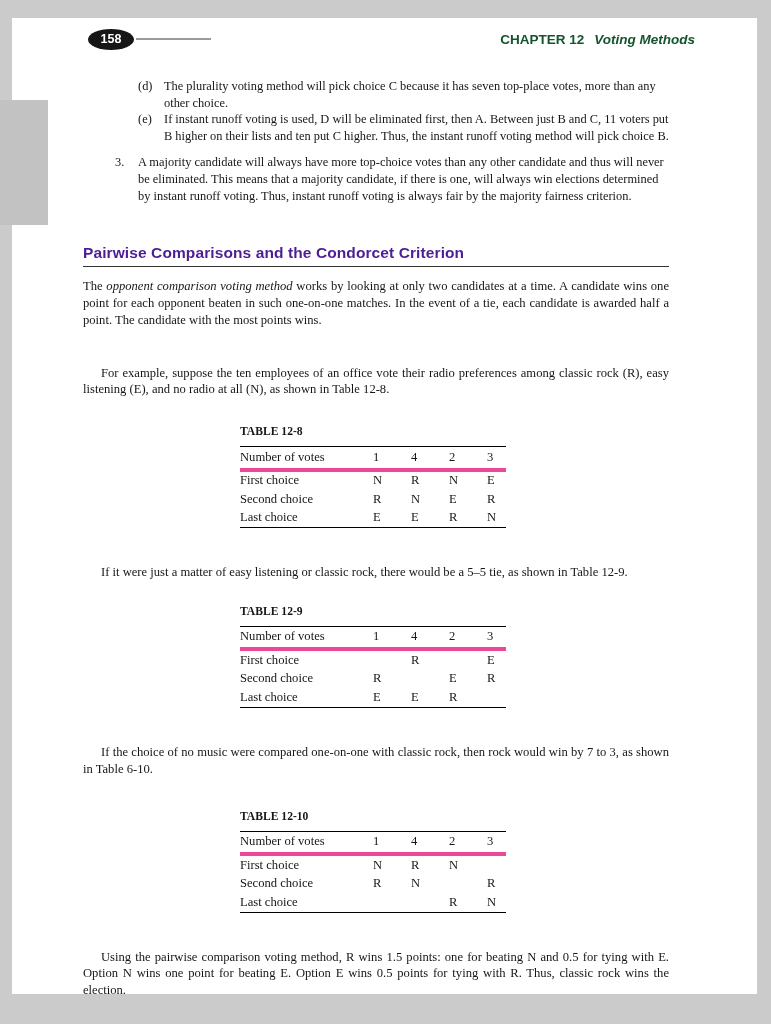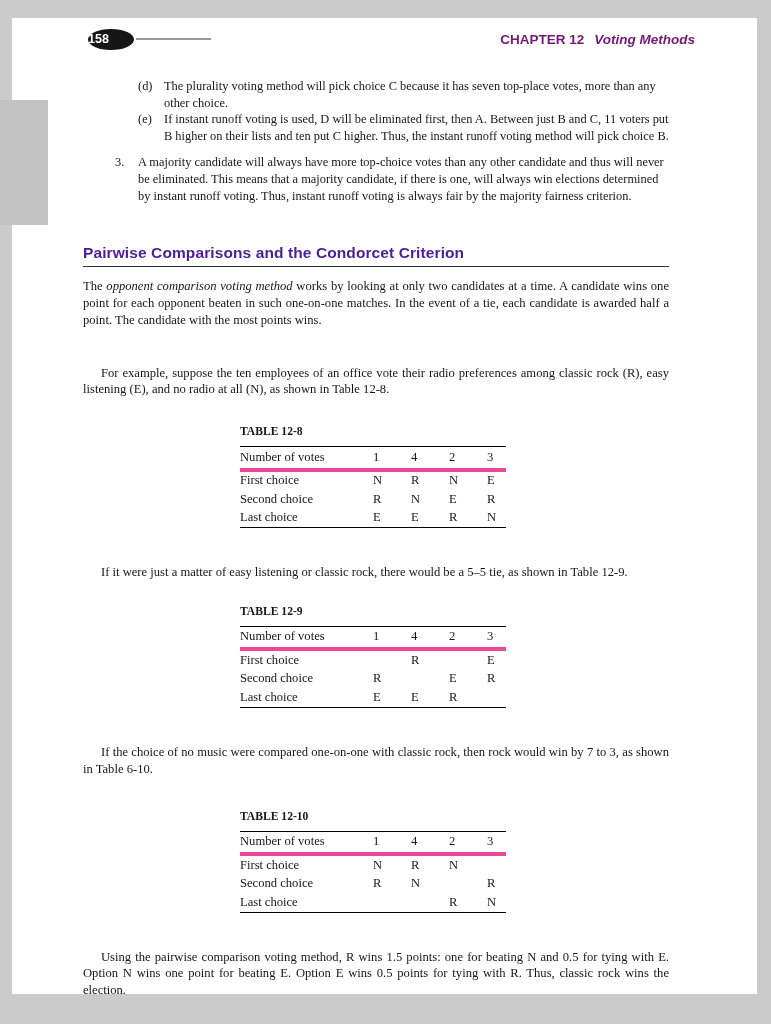--- a/index.html
+++ b/index.html
@@ -7,26 +7,26 @@
   body { font-family:"Liberation Serif", serif; color:#161616; background:#cbcbcb; }
   .canvas { position:relative; width:771px; height:1024px; background:#cbcbcb; overflow:hidden; }
   .sheet { position:absolute; top:18px; left:12px; right:14px; bottom:30px; background:#ffffff; }
   .side-tab { position:absolute; left:0; top:100px; width:48px; height:125px; background:#c2c2c2; }
 
   .content { position:relative; padding:28px 76px 0 83px; }
 
   
   .hdr { display:flex; align-items:center; height:22px; margin-left:5px; }
   .page-badge { width:46px; height:21px; background:#161616; border-radius:50%;
-    display:flex; align-items:center; 
+    display:flex; align-items:center; justify-content:center;
     color:#fff; font-family:"Liberation Sans", sans-serif; font-weight:bold; font-size:12.5px;
     position:relative; z-index:2; }
   .badge-line { width:75px; height:2px; background:#9a9a9a; margin-left:2px; }
   .hdr-spacer { flex:1; }
-  .chapter-block { font-family:"Liberation Sans", sans-serif; font-weight:bold; font-size:13.5px; color:#701a75; white-space:nowrap; }
+  .chapter-block { font-family:"Liberation Sans", sans-serif; font-weight:bold; font-size:13.5px; color:#14532d; white-space:nowrap; }
   .chapter-title { font-style:italic; margin-left:10px; }
 
   
   .answers { margin-top:28px; font-size:12.4px; line-height:16.6px; }
   .sub-item { display:flex; margin-left:55px; width:532px; }
   .sub-item .lbl { width:26px; flex:0 0 26px; }
   .sub-item .txt { flex:1; }
   .num-item { display:flex; margin-left:32px; width:556px; margin-top:10px; }
   .num-item .lbl { width:23px; flex:0 0 23px; }
   .num-item .txt { flex:1; }

